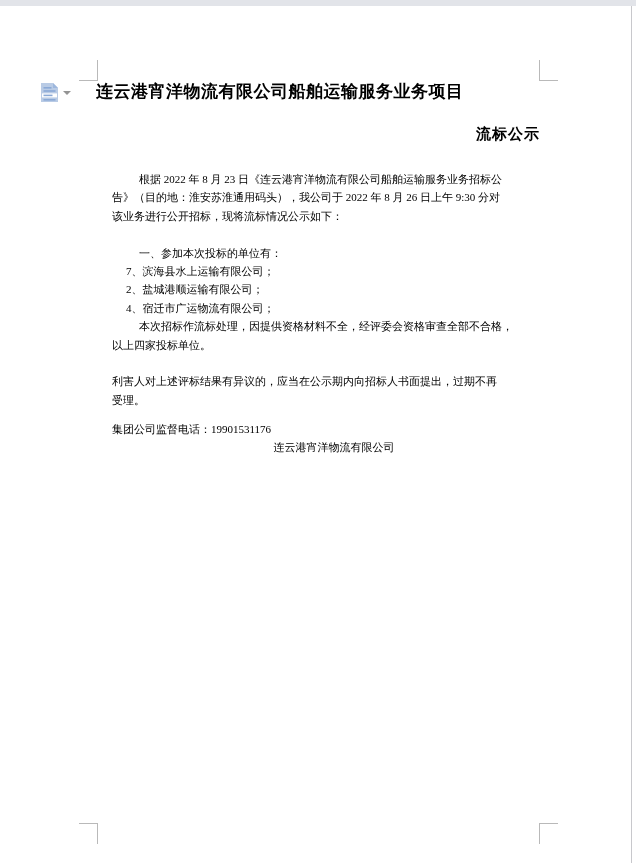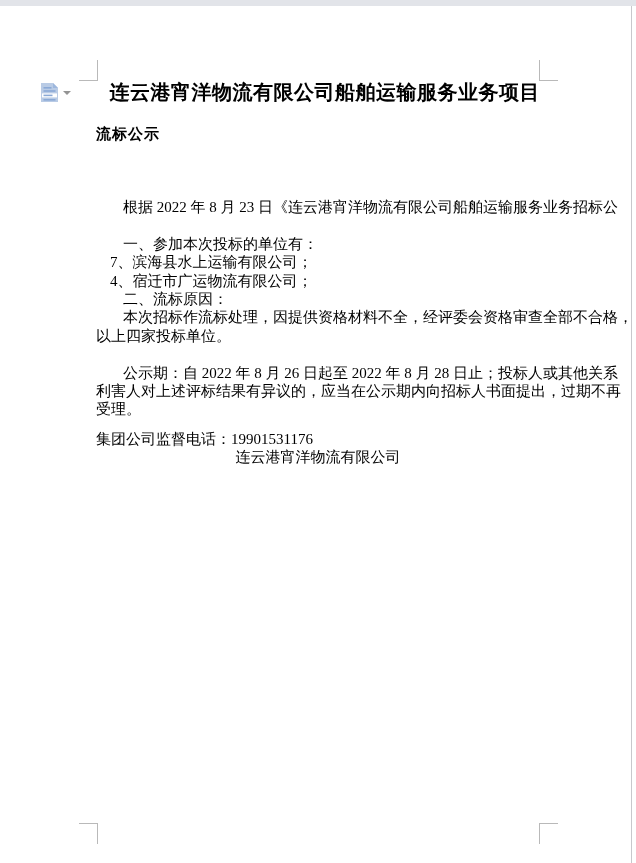--- a/index.html
+++ b/index.html
@@ -42,39 +42,38 @@
     border-right: 4px solid transparent;
     border-top: 4px solid #949494;
   }
 
   .doc-area {
     position: absolute; left: 96px; top: 0;
     width: 444px;
   }
   .doc-title {
     position: absolute; left: 0; top: 83px; width: 444px;
-    text-align: right;
+    text-align: left;
     font-family: "Liberation Sans", sans-serif;
     font-weight: bold;
-    font-size: 20px; line-height: 18px;
+    font-size: 17px; line-height: 18px;
     letter-spacing: 0.5px;
     white-space: nowrap;
   }
   .doc-subtitle {
     position: absolute; left: 0; top: 125px; width: 444px;
-    text-align: left;
+    text-align: right;
     font-weight: bold;
     font-size: 15px; line-height: 18px;
     letter-spacing: 1px;
     white-space: nowrap;
   }
   .lines {
-    position: absolute; left: 0; top: 170px; width: 444px;
-    font-size: 15px;
-    margin-top: 28px;
+    position: absolute; left: 16px; top: 170px; width: 444px;
+    font-size: 11px;
   }
   .line {
     height: 18.4px; line-height: 18.4px;
     white-space: pre;
   }
   .line.blank   { height: 18.4px; }
   .line.blank-s { height: 11px; }
   .line.ind2 { padding-left: 27px; }
   .line.ind1 { padding-left: 14px; }
   .line.right    { text-align: center; }
@@ -104,28 +103,29 @@
     </svg>
   </span>
   <span class="drop-arrow"></span>
 </div>
 
 <div class="doc-area">
   <div class="doc-title">连云港宵洋物流有限公司船舶运输服务业务项目</div>
   <div class="doc-subtitle">流标公示</div>
   <div class="lines">
       <div class="line ind2">根据 2022 年 8 月 23 日《连云港宵洋物流有限公司船舶运输服务业务招标公</div>
+      <div class="line plain">告》（目的地：淮安苏淮通用码头），我公司于 2022 年 8 月 26 日上午 9:30 分对</div>
+      <div class="line plain">该业务进行公开招标，现将流标情况公示如下：</div>
       <div class="line blank"></div>
       <div class="line ind2">一、参加本次投标的单位有：</div>
       <div class="line ind1">7、滨海县水上运输有限公司；</div>
+      <div class="line ind1">2、盐城港顺运输有限公司；</div>
       <div class="line ind1">4、宿迁市广运物流有限公司；</div>
-      <div class="line ind2">二、流标原因：</div>
       <div class="line ind2">本次招标作流标处理，因提供资格材料不全，经评委会资格审查全部不合格，</div>
       <div class="line plain">以上四家投标单位。</div>
       <div class="line blank"></div>
-      <div class="line ind2">公示期：自 2022 年 8 月 26 日起至 2022 年 8 月 28 日止；投标人或其他关系</div>
       <div class="line plain">利害人对上述评标结果有异议的，应当在公示期内向招标人书面提出，过期不再</div>
       <div class="line plain">受理。</div>
       <div class="line blank-s"></div>
       <div class="line plain">集团公司监督电话：19901531176</div>
       <div class="line right">连云港宵洋物流有限公司</div>
     </div>
 </div>
 
 </body></html>

